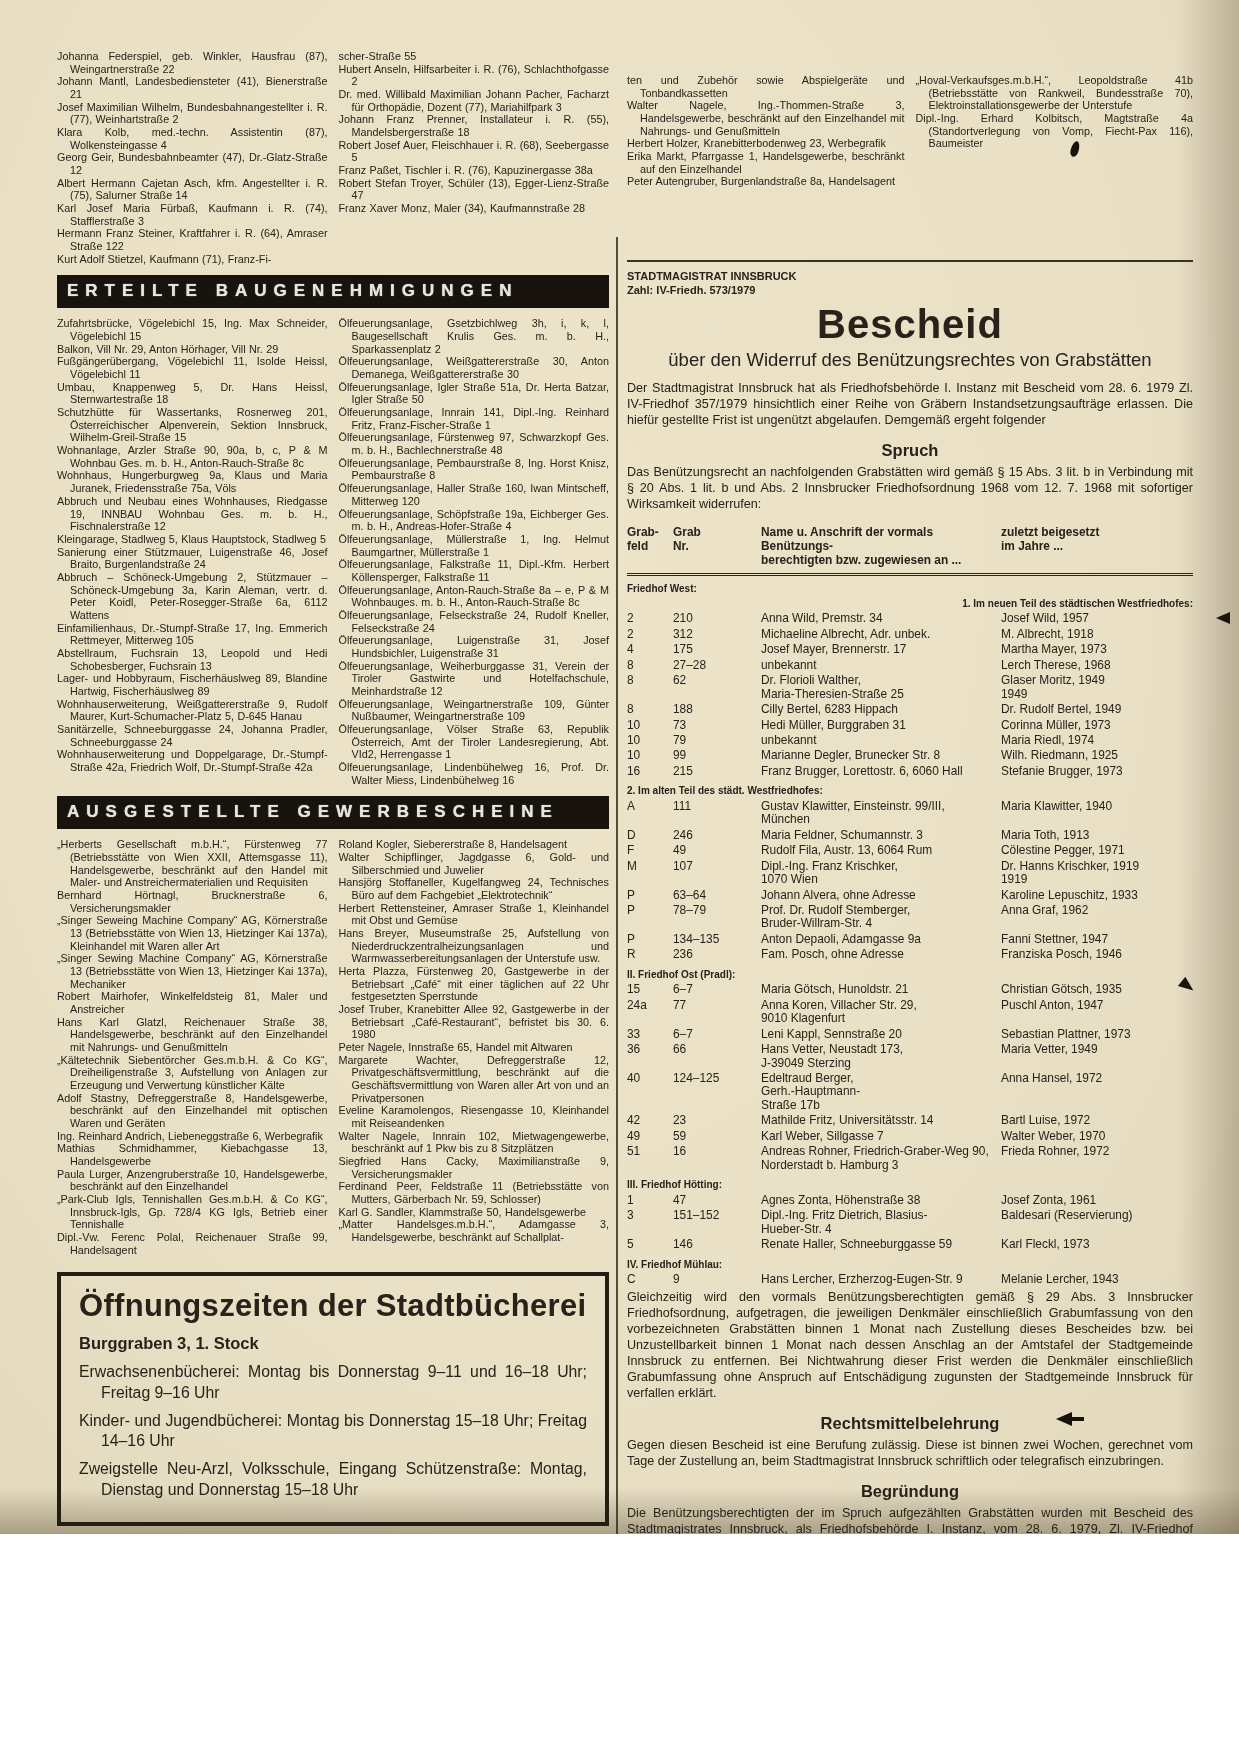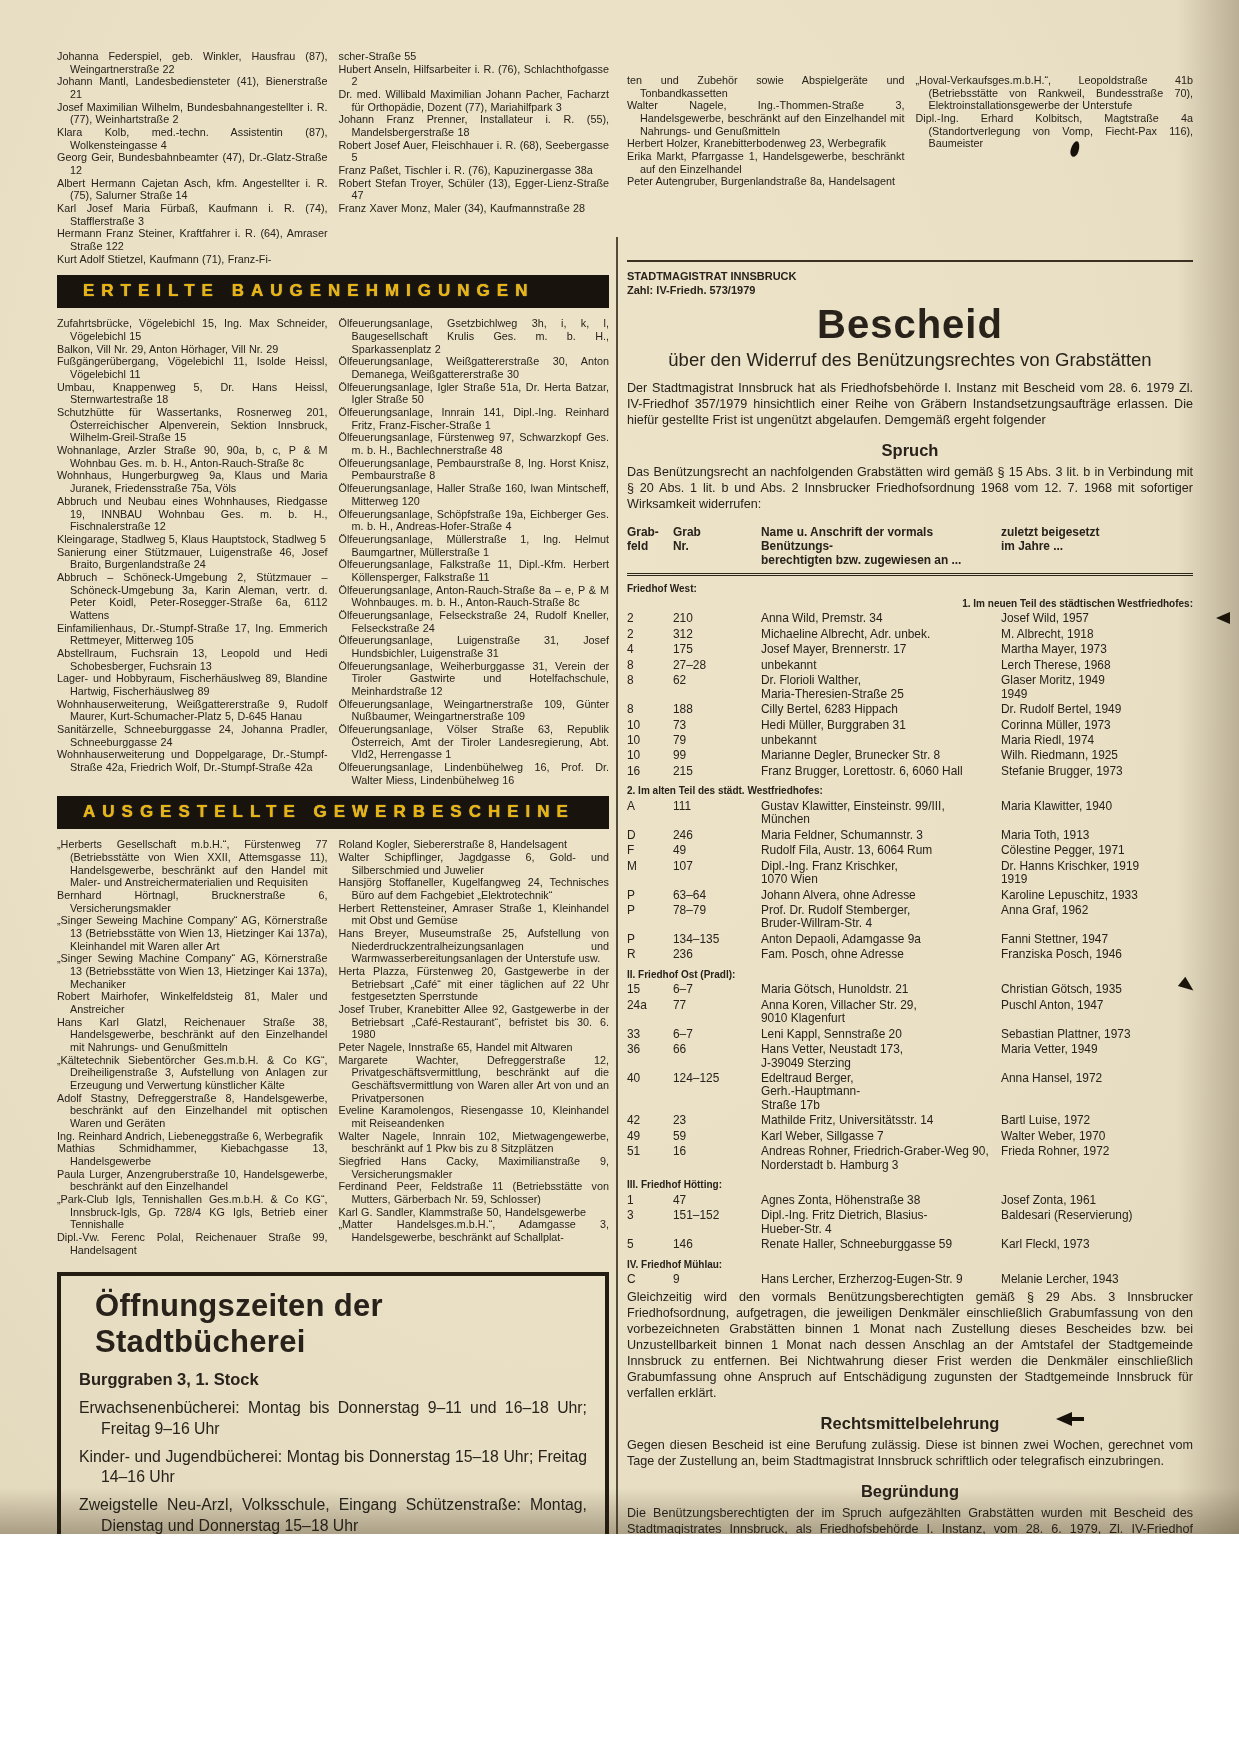--- a/index.html
+++ b/index.html
@@ -15,26 +15,26 @@
   .left-half{width:552px;flex:none;}
   .right-half{flex:1;margin-left:18px;min-width:0;}
   .v-divider{position:absolute;left:559px;top:187px;height:1378px;width:2px;
              background:#3a3122;opacity:.85;}
   .two-col{display:flex;gap:11px;}
   .two-col > div{flex:1;min-width:0;}
   .top-block{min-height:200px;}
   .top-block-r{min-height:186px;margin-top:24px;}
   p.entry{margin:0;font-size:10.8px;line-height:1.175;text-align:justify;
           padding-left:13px;text-indent:-13px;word-spacing:.4px;}
-  .banner{margin:10px 0 9px;background:#18130d;color:#eab308;font-weight:bold;
-          font-size:17px;letter-spacing:7px;padding:6px 2px 7px 26px;white-space:nowrap;
+  .banner{margin:10px 0 9px;background:#18130d;color:#e5e5e5;font-weight:bold;
+          font-size:17px;letter-spacing:7px;padding:6px 2px 7px 10px;white-space:nowrap;
           text-shadow:0 0 1px #ece3c9;}
   
   .lib-box{margin-top:16px;border:4px solid #241d12;padding:12px 18px 14px;}
-  .lib-title{font-size:31px;font-weight:bold;margin:0 16px 10px;letter-spacing:.3px;}
+  .lib-title{font-size:31px;font-weight:bold;margin:0 0 10px;letter-spacing:.3px;}
   .lib-sub{font-size:16.5px;font-weight:bold;margin:0 0 9px;}
   .lib-line{font-size:15.8px;line-height:1.28;margin:0 0 8px;
             padding-left:22px;text-indent:-22px;text-align:justify;}
   
   .magistrat{border-top:2px solid #3a3122;padding-top:7px;font-weight:bold;
              font-size:11px;line-height:1.3;}
   .bescheid-title{text-align:center;font-size:40px;font-weight:bold;
                   margin:4px 0 0;letter-spacing:1px;}
   .bescheid-sub{text-align:center;font-size:18.5px;margin:2px 0 10px;}
   .para{font-size:12.6px;line-height:1.27;text-align:justify;margin:0 0 8px;}

